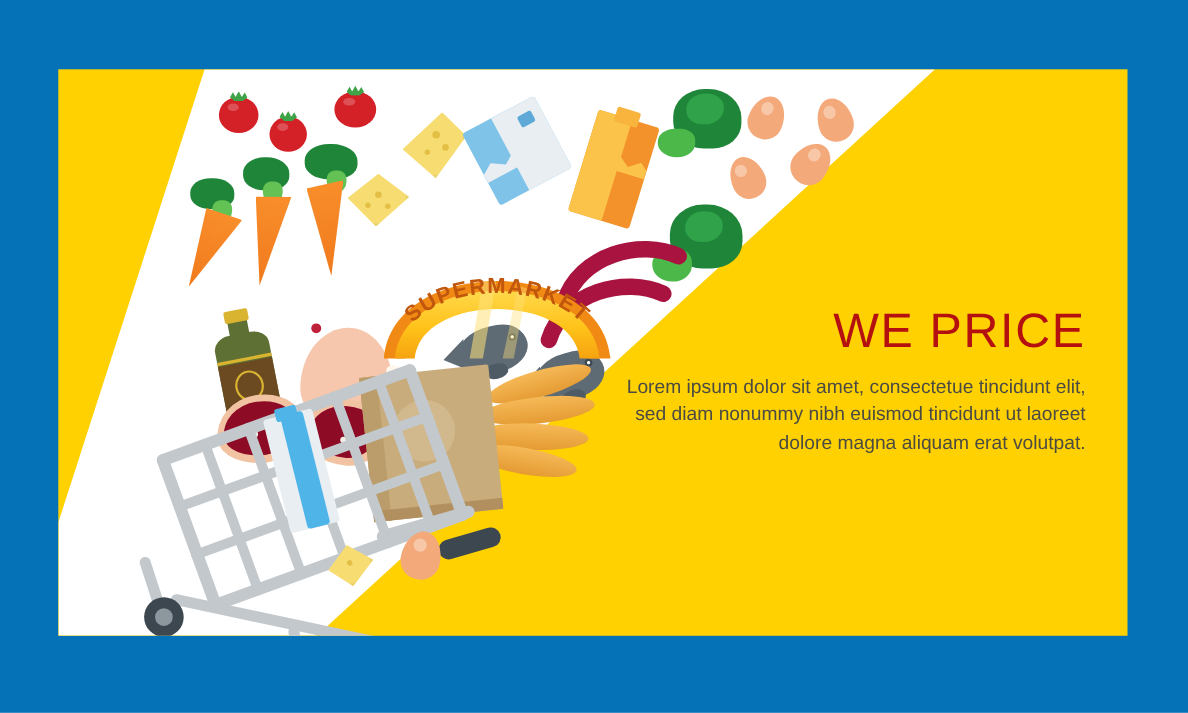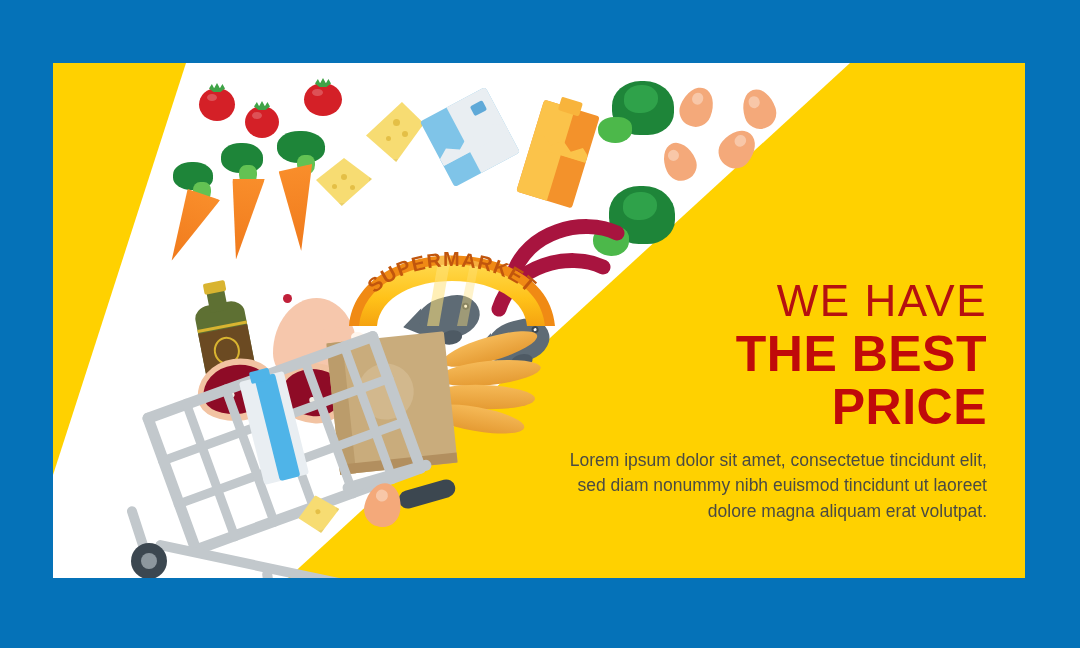--- a/index.html
+++ b/index.html
@@ -373,19 +373,18 @@
 
         <path d="M96 30 L108 30 L96 100 L84 100 Z" fill="#FFE27A" opacity=".55"></path>
         <path d="M128 34 L136 36 L124 100 L114 100 Z" fill="#FFE27A" opacity=".4"></path>
         <text>
           <textPath href="#arcPath" startOffset="50%" text-anchor="middle" id="ribbonTextPath">SUPERMARKET</textPath>
         </text>
       </svg>
     </div>
 
     <div class="copy">
-      <div class="headline-1">WE HAVE</div>
-      <div class="headline-2">THE BEST PRICE</div>
+      <div class="headline-1">WE PRICE</div>
       <div class="body-copy">Lorem ipsum dolor sit amet, consectetue tincidunt elit, sed diam nonummy nibh euismod tincidunt ut laoreet dolore magna aliquam erat volutpat.</div>
     </div>
 
   </div>
 </div>
 
 </body></html>

